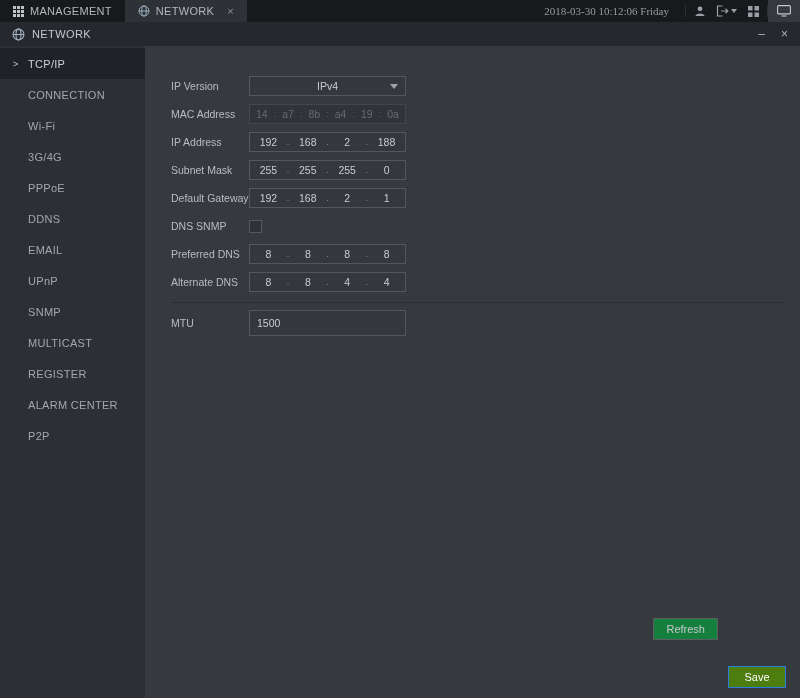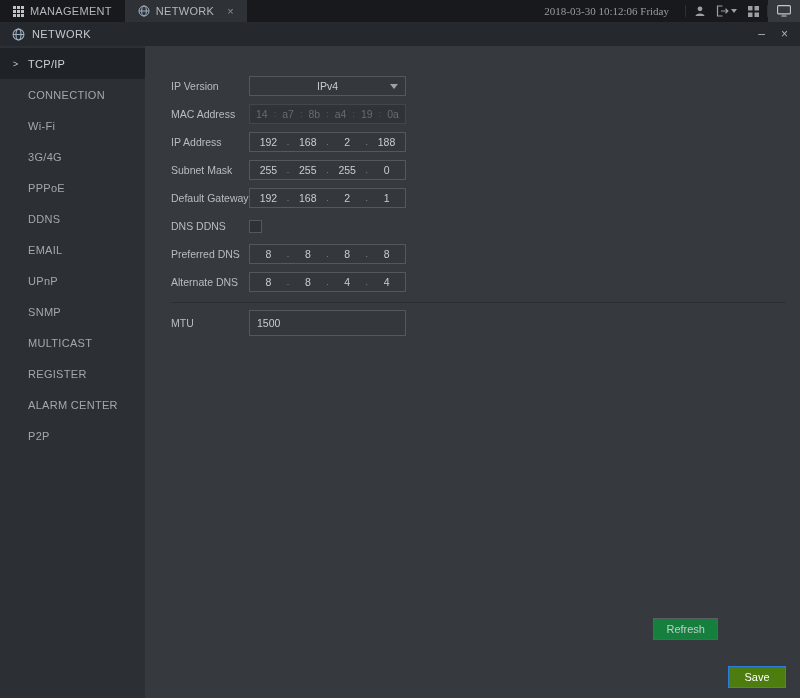--- a/index.html
+++ b/index.html
@@ -277,21 +277,21 @@
           <span class="sep">.</span>
           <span class="seg">168</span>
           <span class="sep">.</span>
           <span class="seg">2</span>
           <span class="sep">.</span>
           <span class="seg">1</span>
         </div>
       </div>
 
       <div class="form-row">
-        <span class="form-label">DNS DDNS</span>
+        <span class="form-label">DNS SNMP</span>
         <div class="checkbox"></div>
       </div>
 
       <div class="form-row">
         <span class="form-label">Preferred DNS</span>
         <div class="seg-input">
           <span class="seg">8</span>
           <span class="sep">.</span>
           <span class="seg">8</span>
           <span class="sep">.</span>

